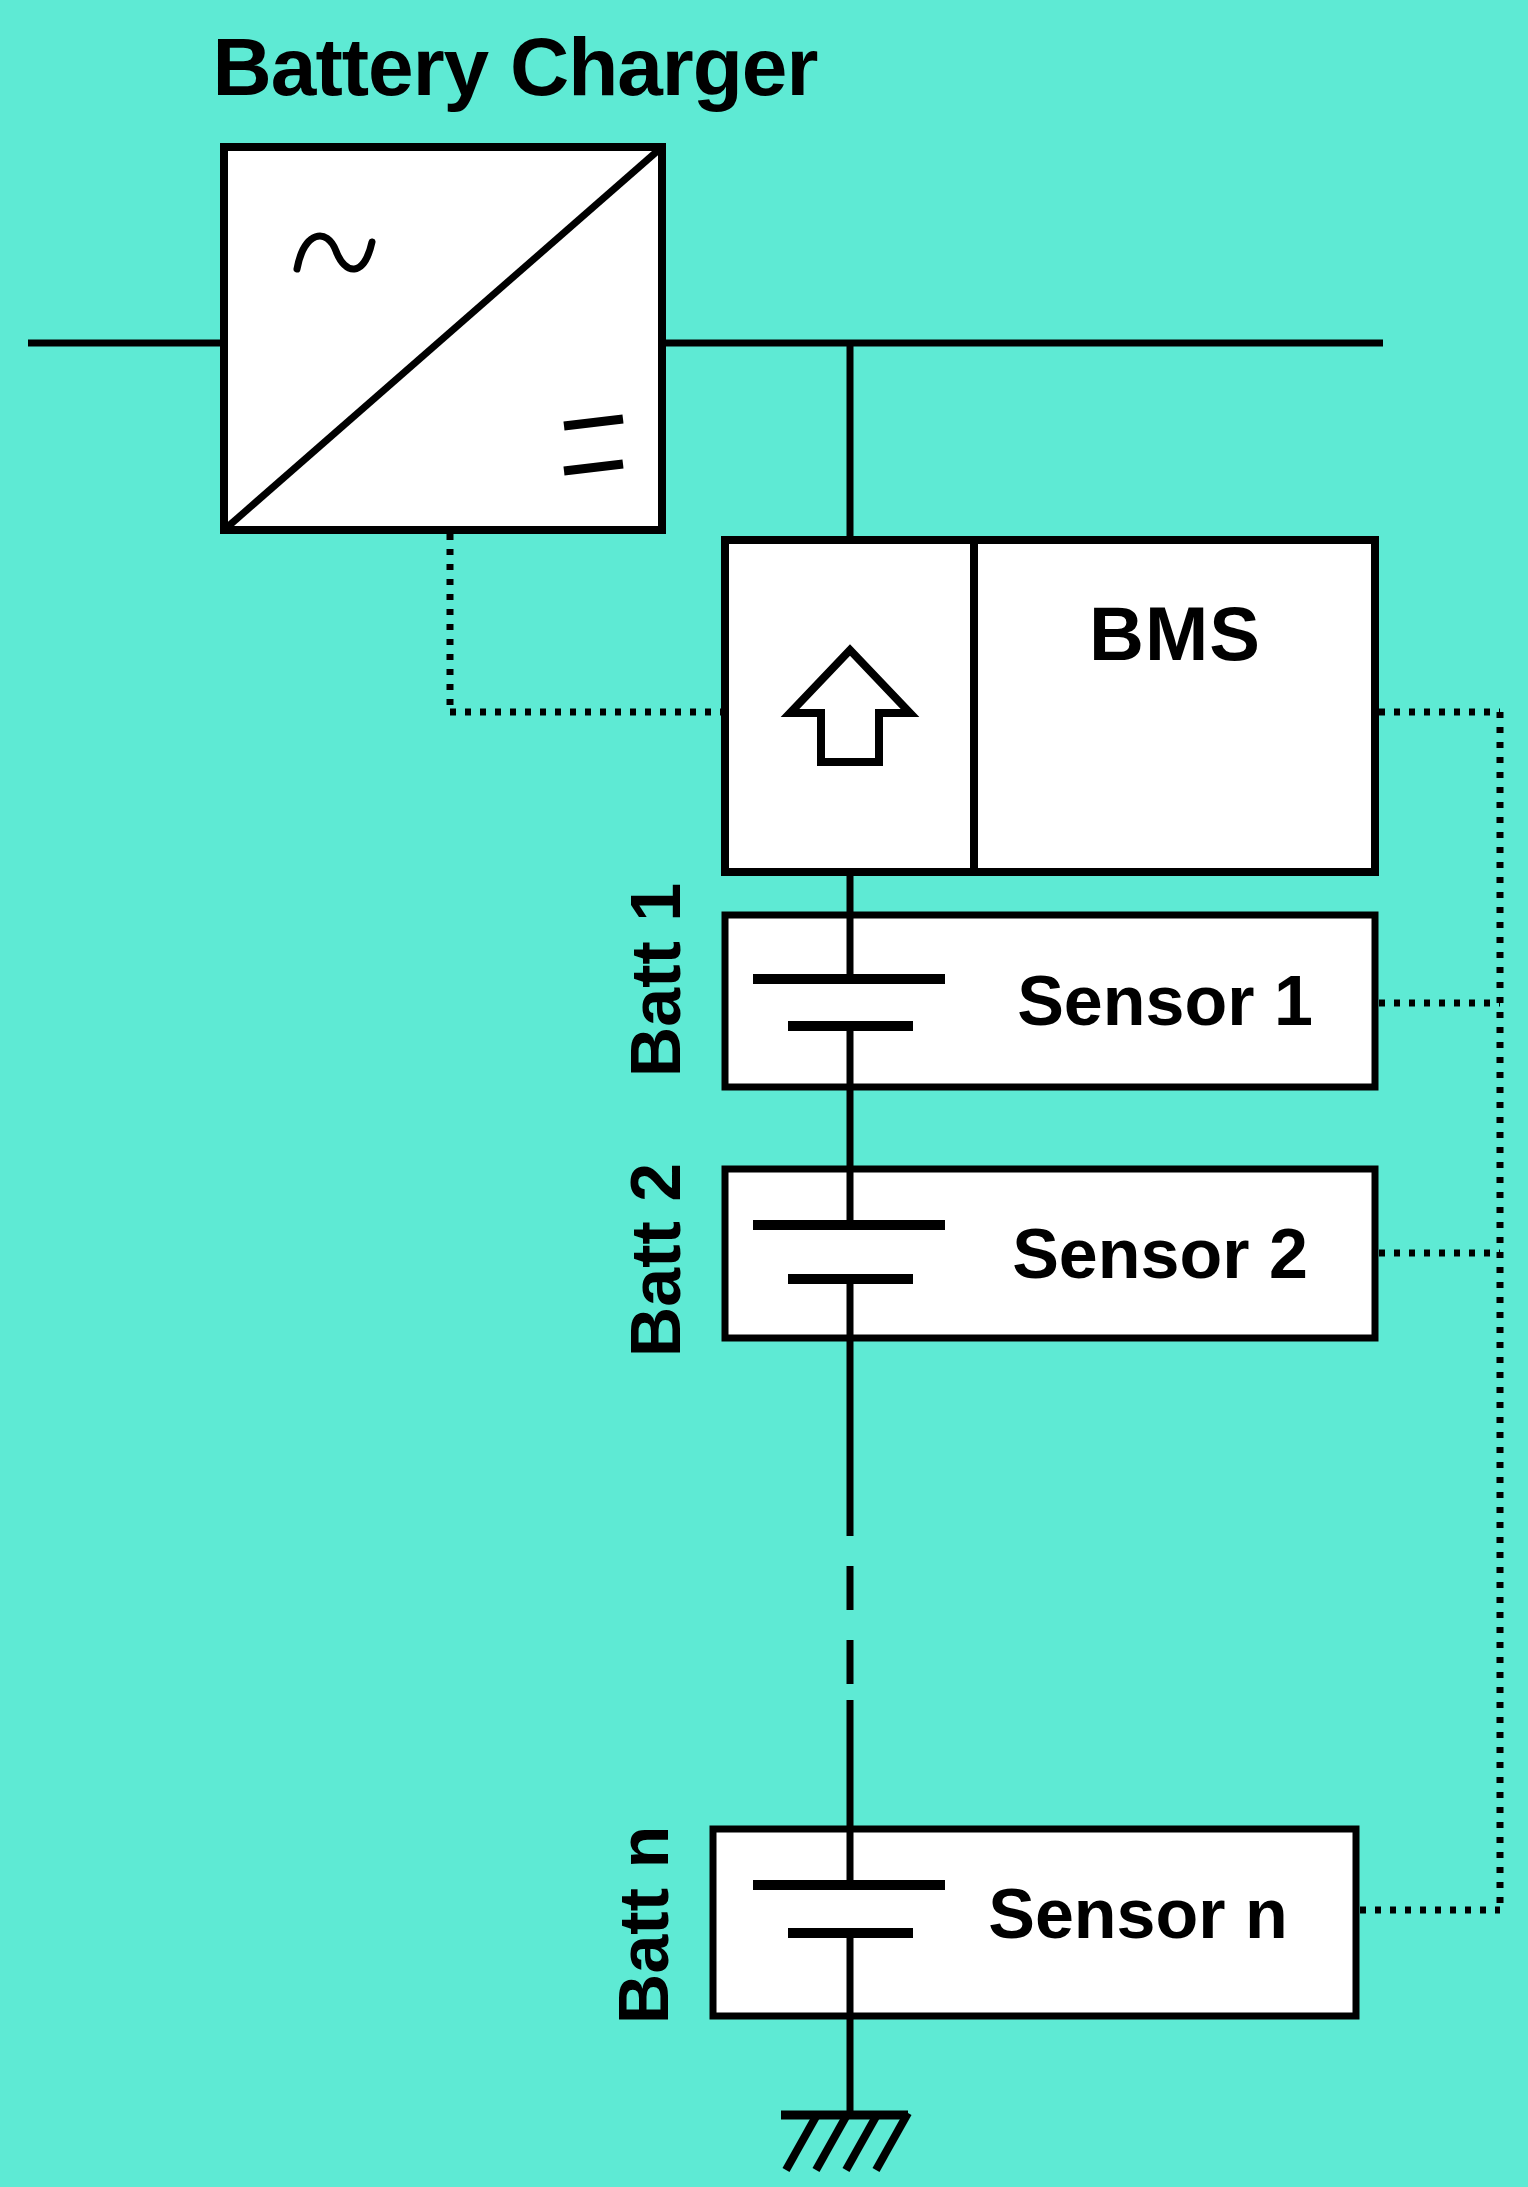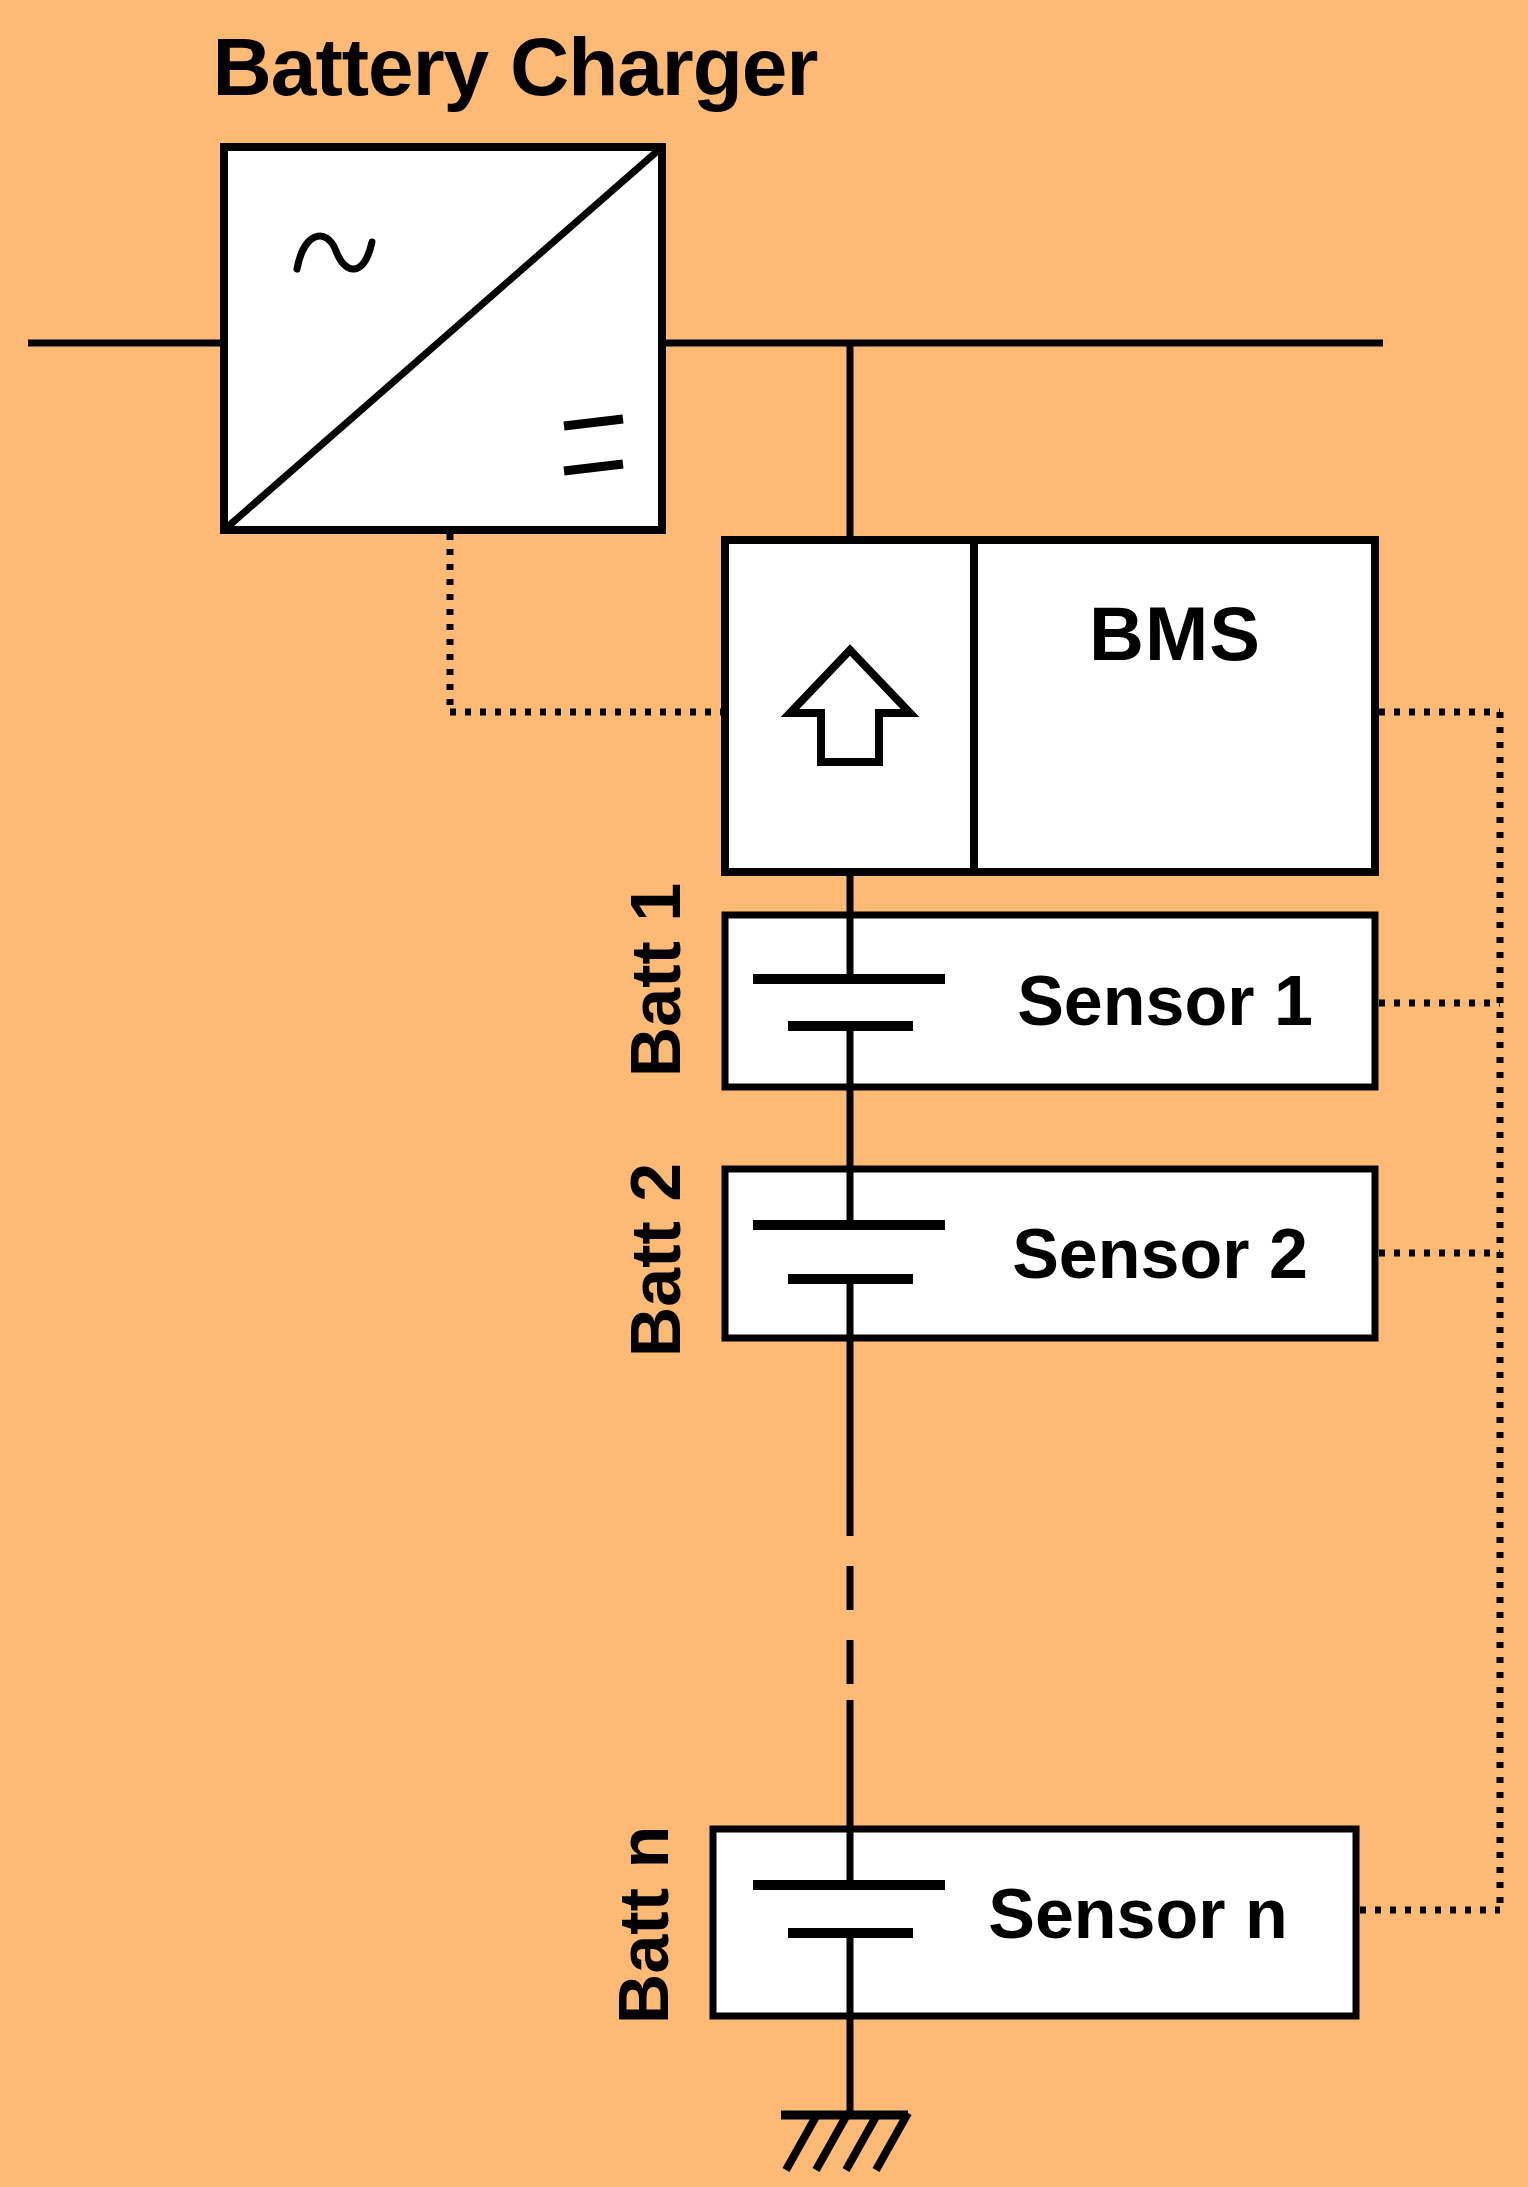--- a/index.html
+++ b/index.html
@@ -3,21 +3,21 @@
 <meta charset="utf-8">
 <style>
   html, body {
     margin: 0;
     padding: 0;
     background: #ffffff;
   }
   .stage {
     width: 1528px;
     height: 2187px;
-    background: #fdba74;
+    background: #5eead4;
     position: relative;
     font-family: "Liberation Sans", sans-serif;
   }
   svg { display: block; }
   .lbl {
     fill: #000000;
     font-family: "Liberation Sans", sans-serif;
     font-weight: 600;
   }
   .title-lbl  { font-size: 82px; letter-spacing: -1px; }

